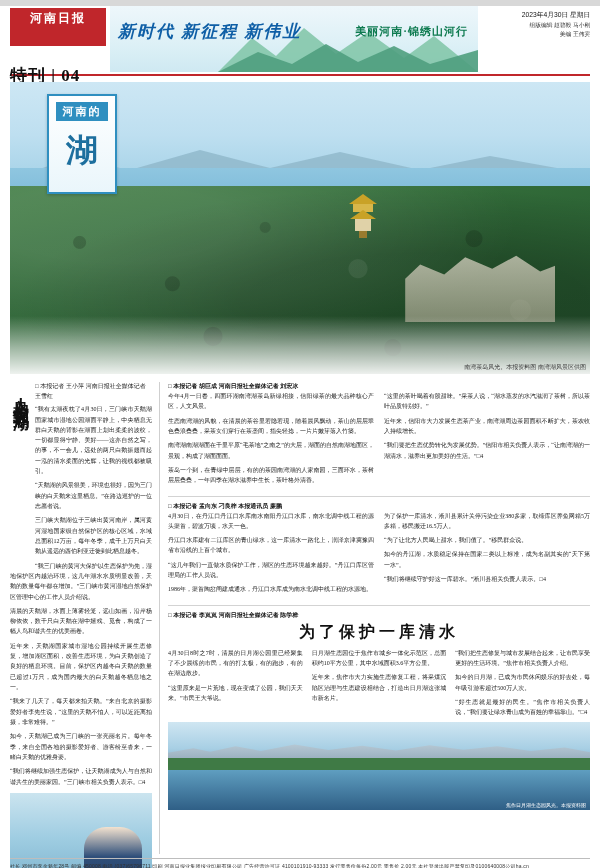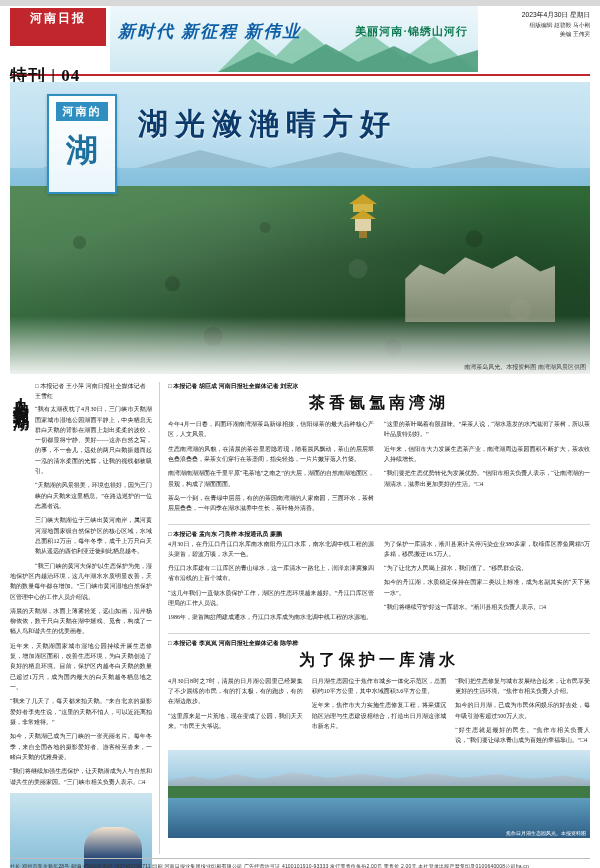--- a/index.html
+++ b/index.html
@@ -286,21 +286,20 @@
       <rect x="13" y="37" width="8" height="7" fill="#9a7b2e"></rect>
     </svg>
     <div class="hero-village"></div>
     <div class="hero-mist"></div>
 
     <div class="hero-stamp">
       <div class="s1">河南的</div>
       <div class="s2">湖</div>
     </div>
 
-    <div class="hero-title">湖光潋滟晴方好</div>
     <div class="hero-caption">南湾茶岛风光。本报资料图 南湾湖风景区供图</div>
   </div>
 
   <div class="body-wrap">
 
     <div class="col-left">
       <div class="vtitle">人鸟相宜天鹅湖</div>
       <div class="byline">□ 本报记者 王小萍
 河南日报社全媒体记者 王雪红</div>
       <p class="txt">“我有太湖夜枕了4月30日，三门峡市天鹅湖国家城市湿地公园湖面平静上，中央栖息无群白天鹅的背影在湖面上划出柔柔的波纹，一切都显得宁静、美好——这亦自然之写，的事，不一会儿，远处的两只白鹅振翅而起一泓的清水柔面的光辉，让我的视线都被吸引。</p>
@@ -317,21 +316,20 @@
 
         <div class="girl"></div>
       </div>
 
     </div>
 
     <div class="col-right">
 
       <div class="sec">
         <div class="tag">□ 本报记者 胡巨成 河南日报社全媒体记者 刘宏冰</div>
-        <div class="sec-title">茶香氤氲南湾湖</div>
         <div class="cols2">
           <p class="txt">今年4月一日春，四面环湖南湾湖茶岛新绿相接，信阳绿茶的最大品种核心产区，人文风景。</p>
           <p class="txt">生态南湾湖的风貌，在清晨的茶谷里若隐若现，随着晨风飘动，茶山的层层翠色叠浪叠叠，采茶女们穿行在茶垄间，指尖轻捻，一片片嫩芽落入竹篓。</p>
           <p class="txt">南湾湖南湖湖面在千里平原“毛茶地”之南之”的大层，湖面的自然南湖地面区，景观，构成了湖面面面。</p>
           <p class="txt">茶岛一个到，在青绿中层层，有的的茶园南湾湖的人家南园，三面环水，茶树层层叠叠，一年四季在湖水滋养中生长，茶叶格外清香。</p>
           <p class="txt">“这里的茶叶喝着有股甜味。”采茶人说，“湖水蒸发的水汽滋润了茶树，所以茶叶品质特别好。”</p>
           <p class="txt">近年来，信阳市大力发展生态茶产业，南湾湖周边茶园面积不断扩大，茶农收入持续增长。</p>
           <p class="txt">“我们要把生态优势转化为发展优势。”信阳市相关负责人表示，“让南湾湖的一湖清水，滋养出更加美好的生活。”□4</p>
         </div>
       </div>

